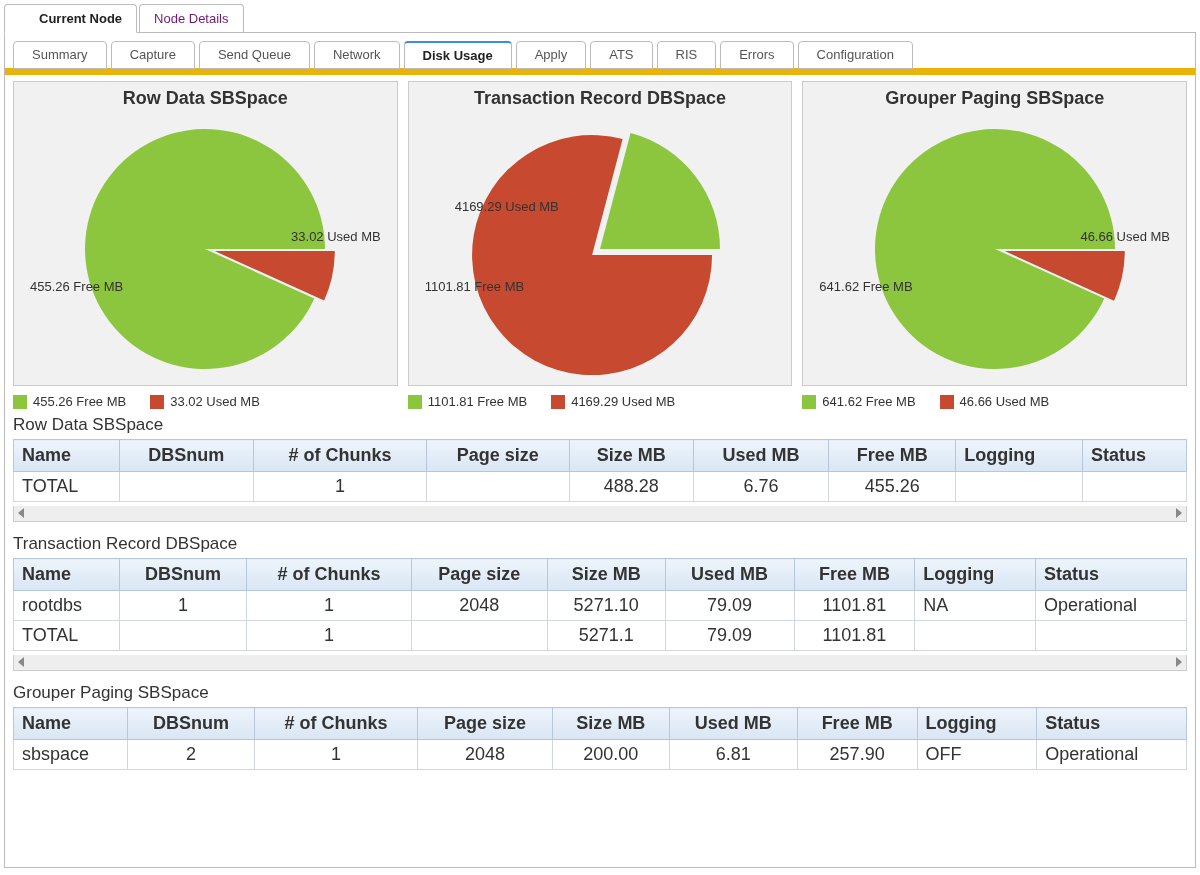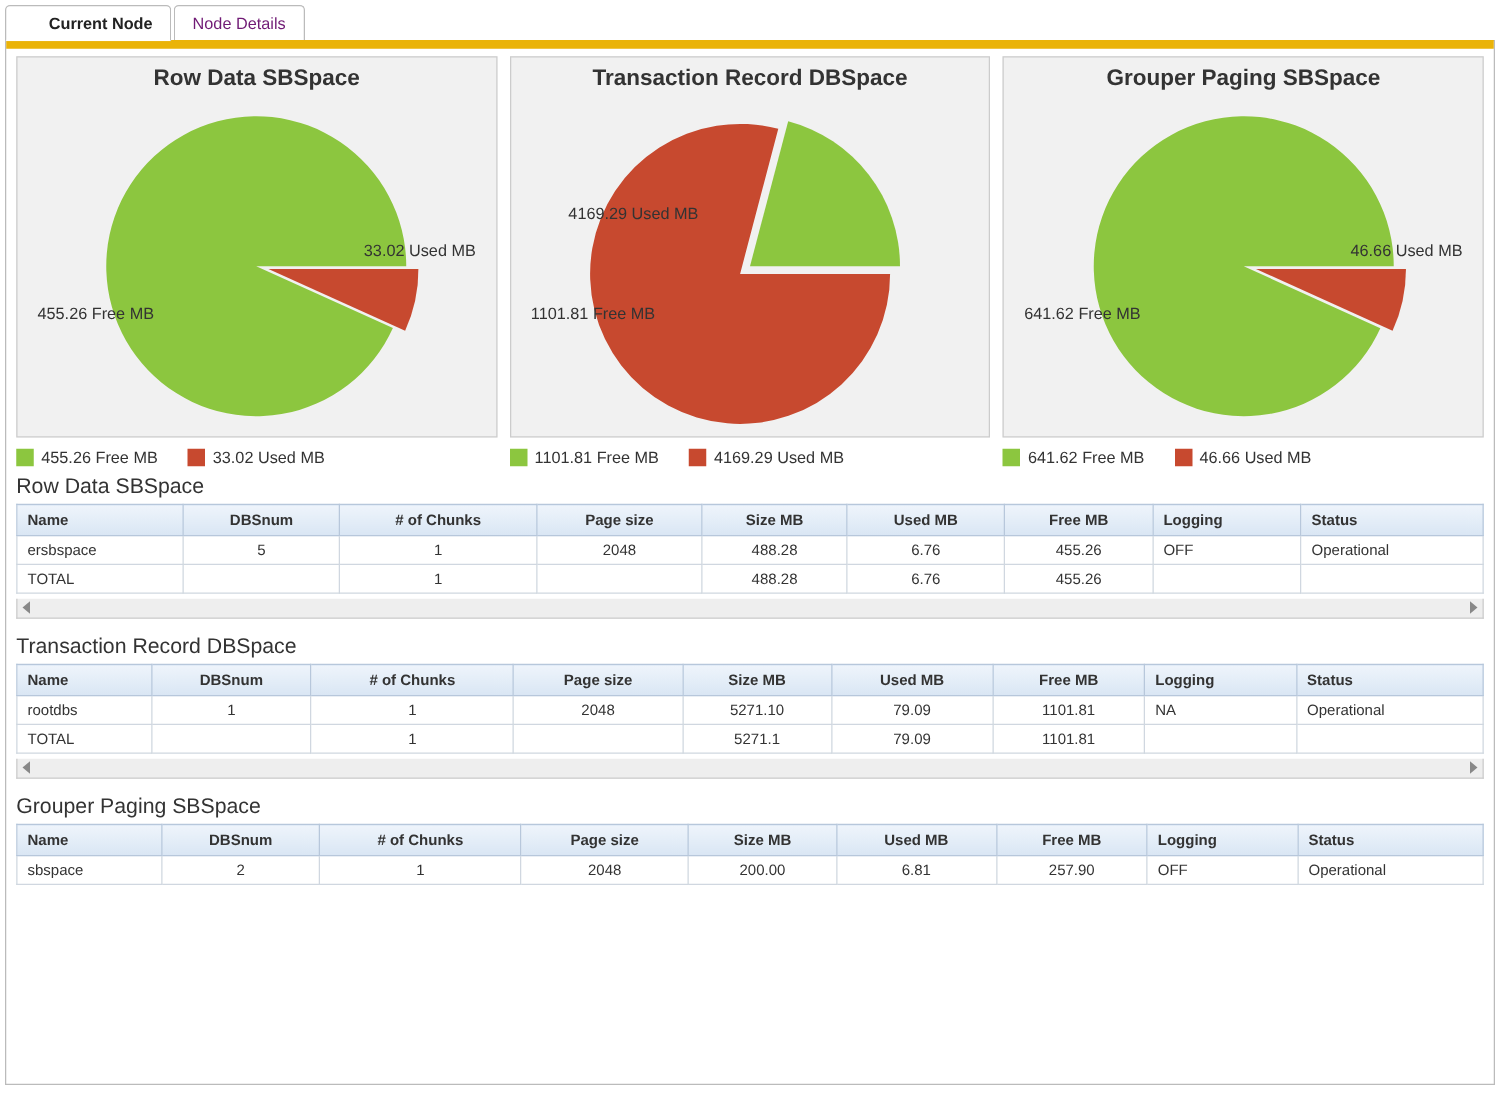--- a/index.html
+++ b/index.html
@@ -97,21 +97,21 @@
   gap: 10px;
   margin: 8px 0 6px 0;
 }
 .legend-group { flex: 1; display: flex; }
 .legend-item { display: flex; align-items: center; margin-right: 24px; font-size: 13px; color: #333; }
 .legend-swatch { width: 14px; height: 14px; margin-right: 6px; display: inline-block; }
 .section-title { font-size: 17px; color: #333; margin: 6px 0 4px 0; }
 table.data-table {
   width: 100%;
   border-collapse: collapse;
-  font-size: 12px;
+  font-size: 18px;
   margin-bottom: 4px;
 }
 .data-table th {
   background: linear-gradient(#eef4fb, #d9e6f4);
   border: 1px solid #b7c7db;
   padding: 5px 8px;
   text-align: left;
   font-weight: bold;
   color: #333;
 }
@@ -144,20 +144,32 @@
 ::-webkit-scrollbar-thumb { background: #c8c8c8; border: 1px solid #aaa; }
 </style>
 </head>
 <body>
 
 <div class="outer-tabs" id="outer-tabs">
     <div class="outer-tab active">Current Node</div>
     <div class="outer-tab">Node Details</div>
   </div>
 <div class="outer-panel">
+  <div class="inner-tabs" id="inner-tabs">
+      <div class="inner-tab">Summary</div>
+      <div class="inner-tab">Capture</div>
+      <div class="inner-tab">Send Queue</div>
+      <div class="inner-tab">Network</div>
+      <div class="inner-tab active">Disk Usage</div>
+      <div class="inner-tab">Apply</div>
+      <div class="inner-tab">ATS</div>
+      <div class="inner-tab">RIS</div>
+      <div class="inner-tab">Errors</div>
+      <div class="inner-tab">Configuration</div>
+    </div>
   <div class="content-area">
     <div class="charts-row" id="charts-row">
         <div class="chart-panel">
           <div class="chart-title">Row Data SBSpace</div>
           <div class="pie-wrap">
             <svg class="pie-svg" width="260" height="260">
               <path d="M 130 130 L 239.32953377798412 179.4676969737689 A 120 120 0 1 1 250 129.99999999999997 Z" fill="#8cc63f"></path>
               <path d="M 139.7751712213901 132.10856054987914 L 259.7751712213901 132.10856054987914 A 120 120 0 0 1 249.10470499937423 181.57625752364805 Z" fill="#c7492f"></path>
             </svg>
             <div class="pie-label" style="left: 10px; top: 160px;">455.26 Free MB</div>
@@ -230,31 +242,20 @@
               <th class="num">Page size</th>
               <th class="num">Size MB</th>
               <th class="num">Used MB</th>
               <th class="num">Free MB</th>
               <th>Logging</th>
               <th>Status</th>
             </tr>
           </thead>
           <tbody>
             <tr>
-              <td>ersbspace</td>
-              <td class="num">5</td>
-              <td class="num">1</td>
-              <td class="num">2048</td>
-              <td class="num">488.28</td>
-              <td class="num">6.76</td>
-              <td class="num">455.26</td>
-              <td>OFF</td>
-              <td>Operational</td>
-            </tr>
-            <tr>
               <td>TOTAL</td>
               <td class="num"></td>
               <td class="num">1</td>
               <td class="num"></td>
               <td class="num">488.28</td>
               <td class="num">6.76</td>
               <td class="num">455.26</td>
               <td></td>
               <td></td>
             </tr>

